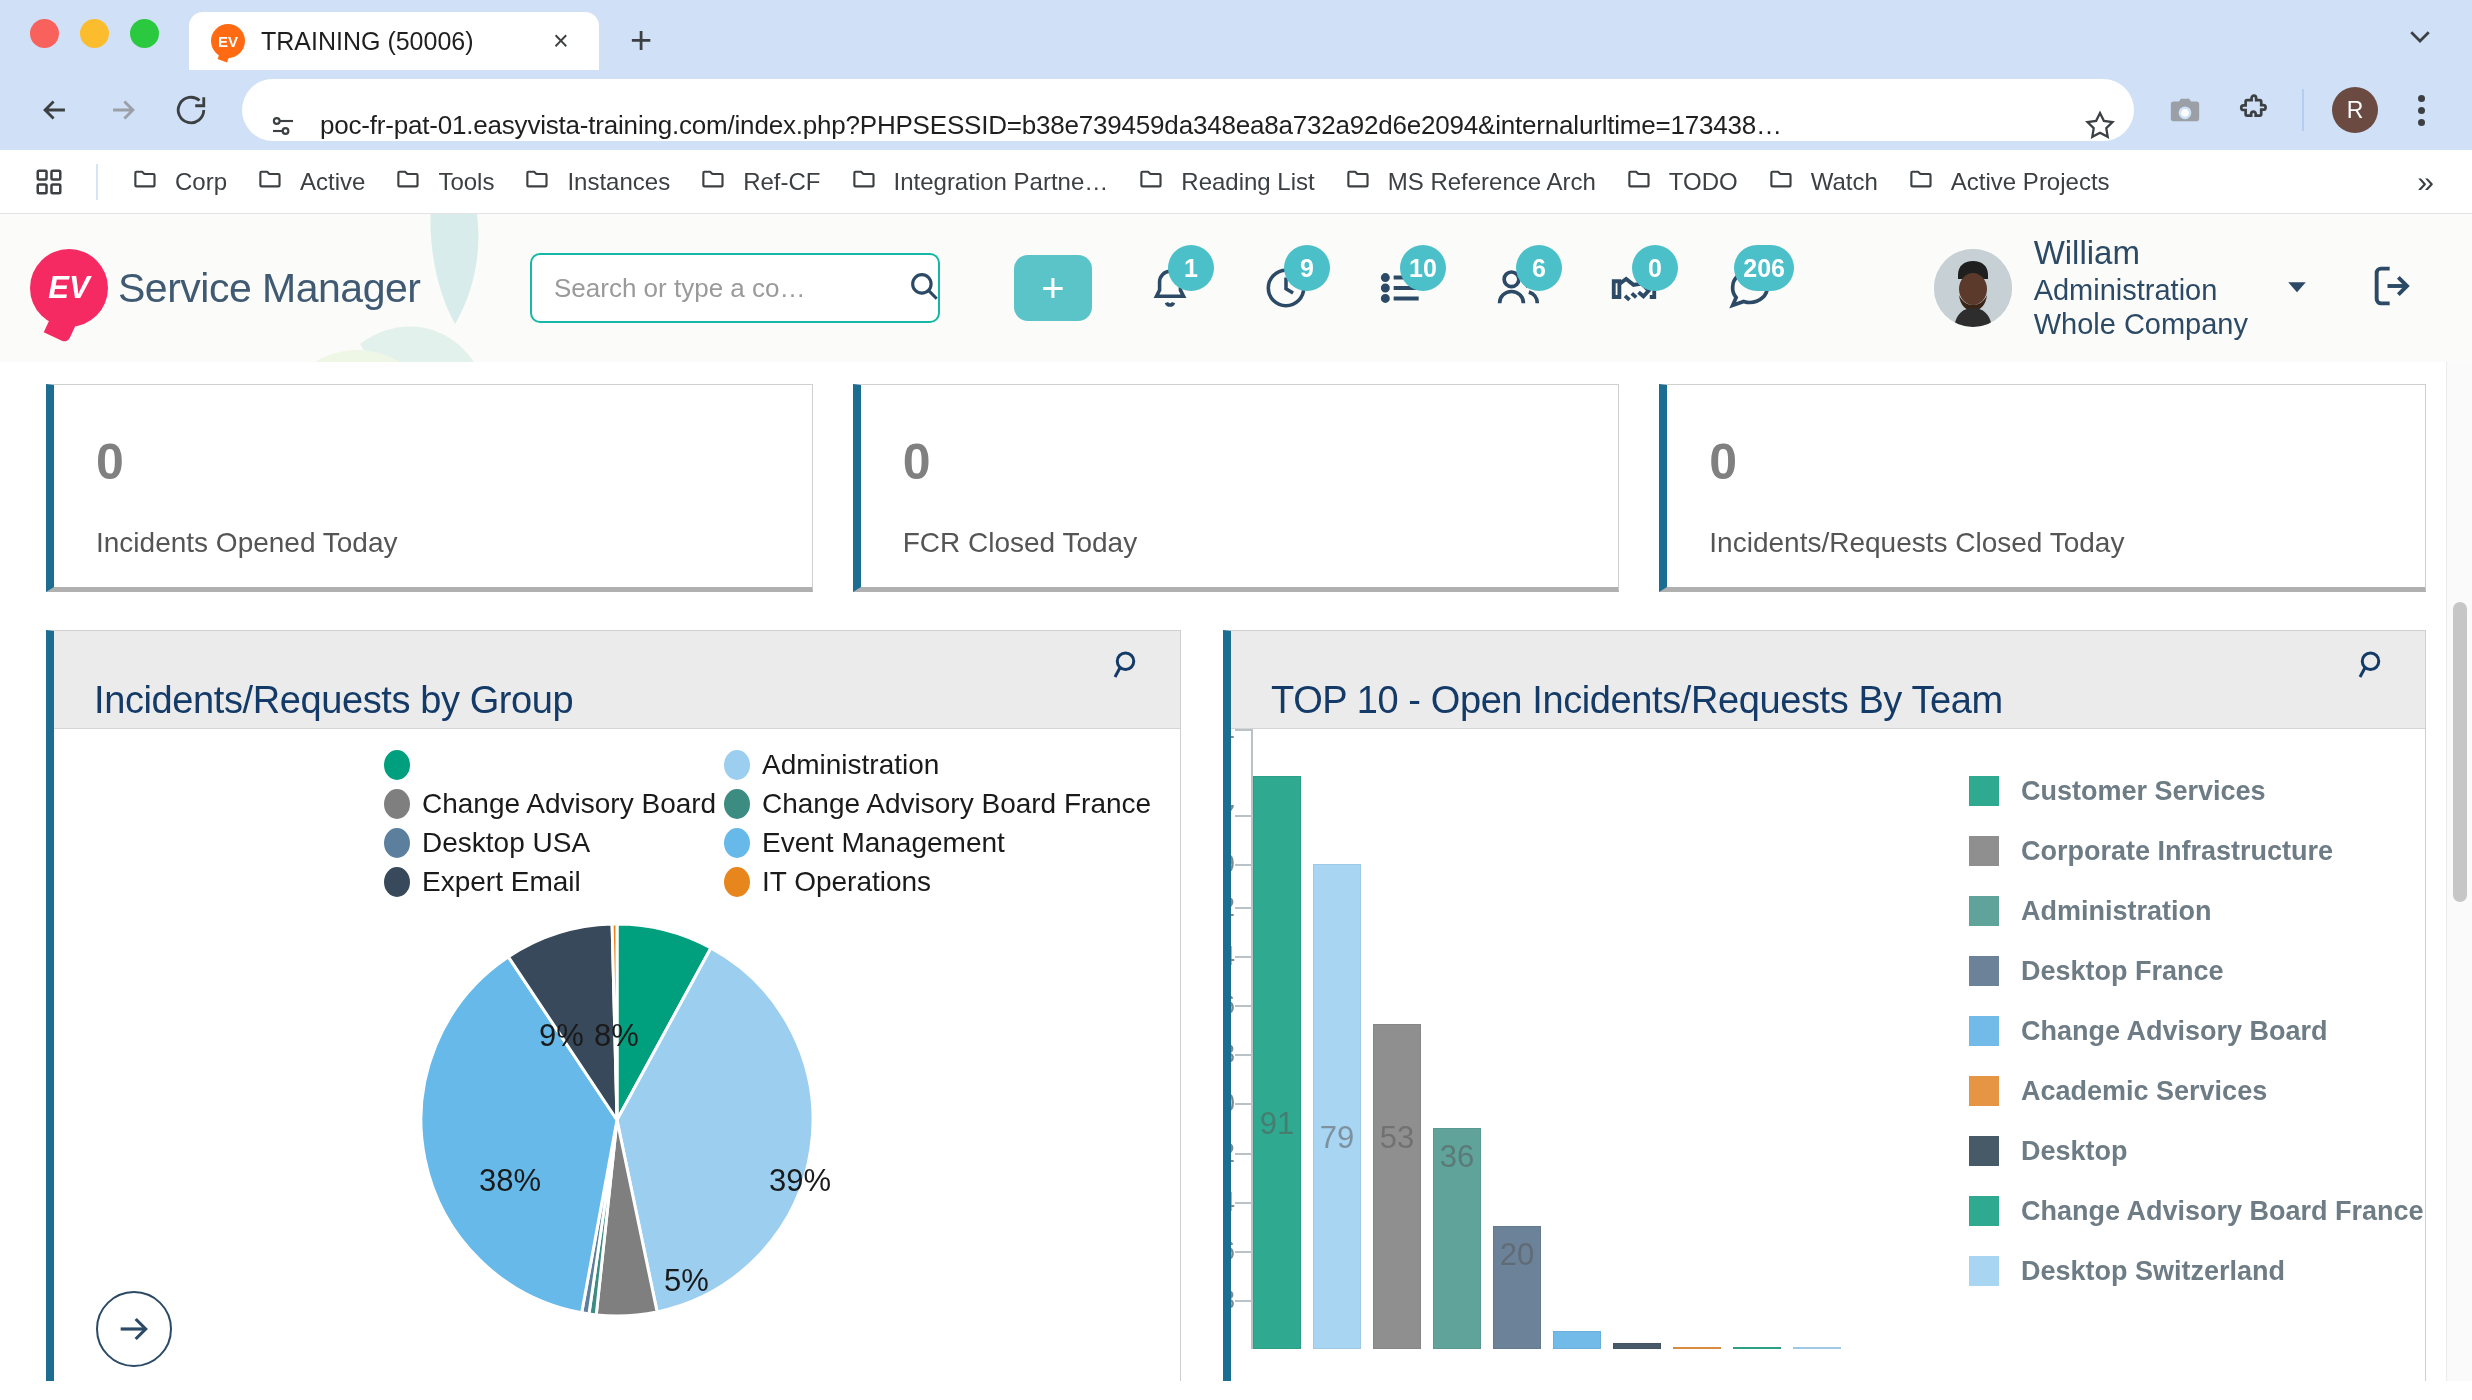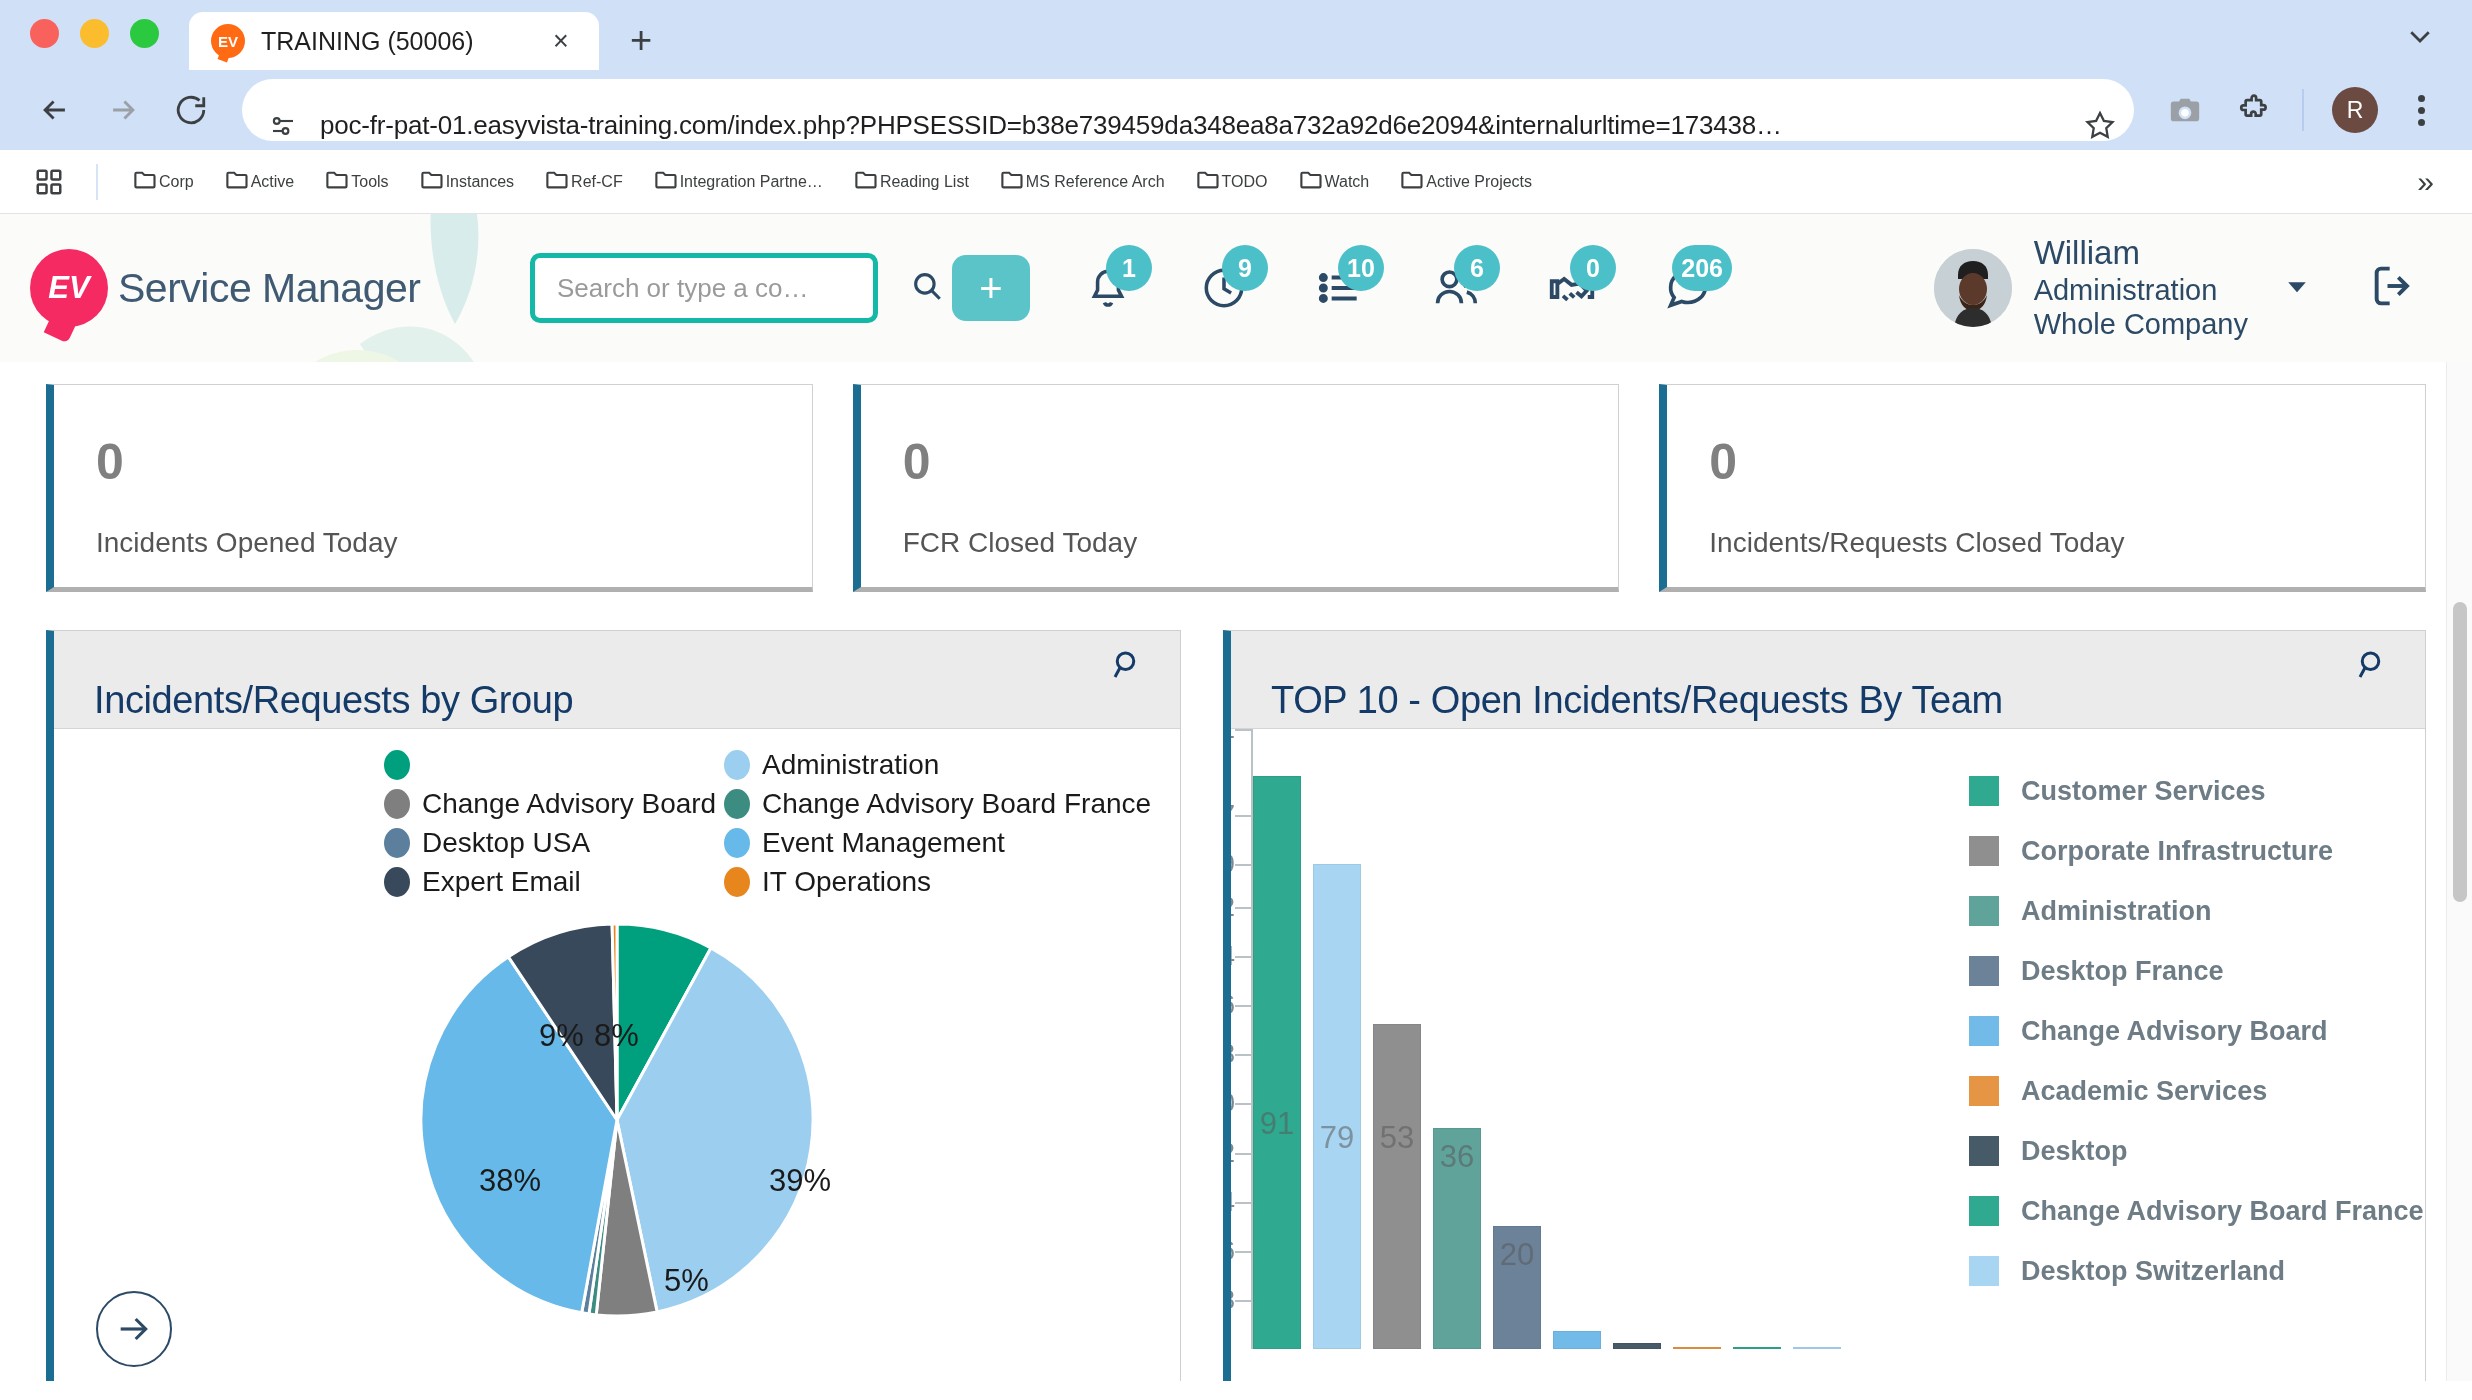--- a/index.html
+++ b/index.html
@@ -98,22 +98,22 @@
   .kebab i { width: 7px; height: 7px; border-radius: 50%; background: #3c4043; display:block; }
 
   .bookmarks {
     height: 64px; background: #ffffff;
     display: flex; align-items: center; padding: 0 22px; gap: 2px;
     border-bottom: 1px solid #e3e3e3;
   }
   .bm-apps { width: 54px; height: 54px; display:flex;align-items:center;justify-content:center; }
   .bm-sep { width: 2px; height: 36px; background: #d7e3f7; margin: 0 18px; }
   .bm {
-    display: flex; align-items: center; gap: 0; padding: 6px 14px;
-    border-radius: 8px; font-size: 16px; color: #3c4043; white-space: nowrap;
+    display: flex; align-items: center; gap: 16px; padding: 6px 14px;
+    border-radius: 8px; font-size: 24px; color: #3c4043; white-space: nowrap;
   }
   .bm-spacer { flex: 1; }
   .bm-more { font-size: 30px; color: #3c4043; padding: 0 16px; }
 
   
   .app {
     position: relative; width: 2472px; height: 1167px;
     background: #fafaf8; overflow: hidden;
   }
   .app-header {
@@ -132,21 +132,21 @@
     font-size: 31px; font-weight: bold; font-style: italic; position: relative; flex:none;
   }
   .logo-mark::after {
     content: ""; position: absolute; bottom: -12px; left: 18px;
     width: 26px; height: 26px; background: #f62a63; transform: rotate(25deg);
     border-radius: 0 0 6px 0;
   }
   .logo-text { font-size: 41px; color: #3f5a72; letter-spacing: -0.5px; }
 
   .app-search {
-    width: 348px; height: 70px; background: #fff; border: 5px solid #14b8a6;
+    width: 410px; height: 70px; background: #fff; border: 2px solid #14b8a6;
     border-radius: 10px; display: flex; align-items: center;
     padding: 0 22px; gap: 18px; position: relative; z-index:2;
   }
   .app-search input {
     flex: 1; border: none; outline: none; font-size: 26px;
     color: #333; font-family: inherit; background: transparent;
   }
   .app-search input::placeholder { color: #9a9a9a; }
 
   .hdr-tools { display: flex; align-items: center; gap: 40px; margin-left: 74px; position:relative; z-index:2;}

